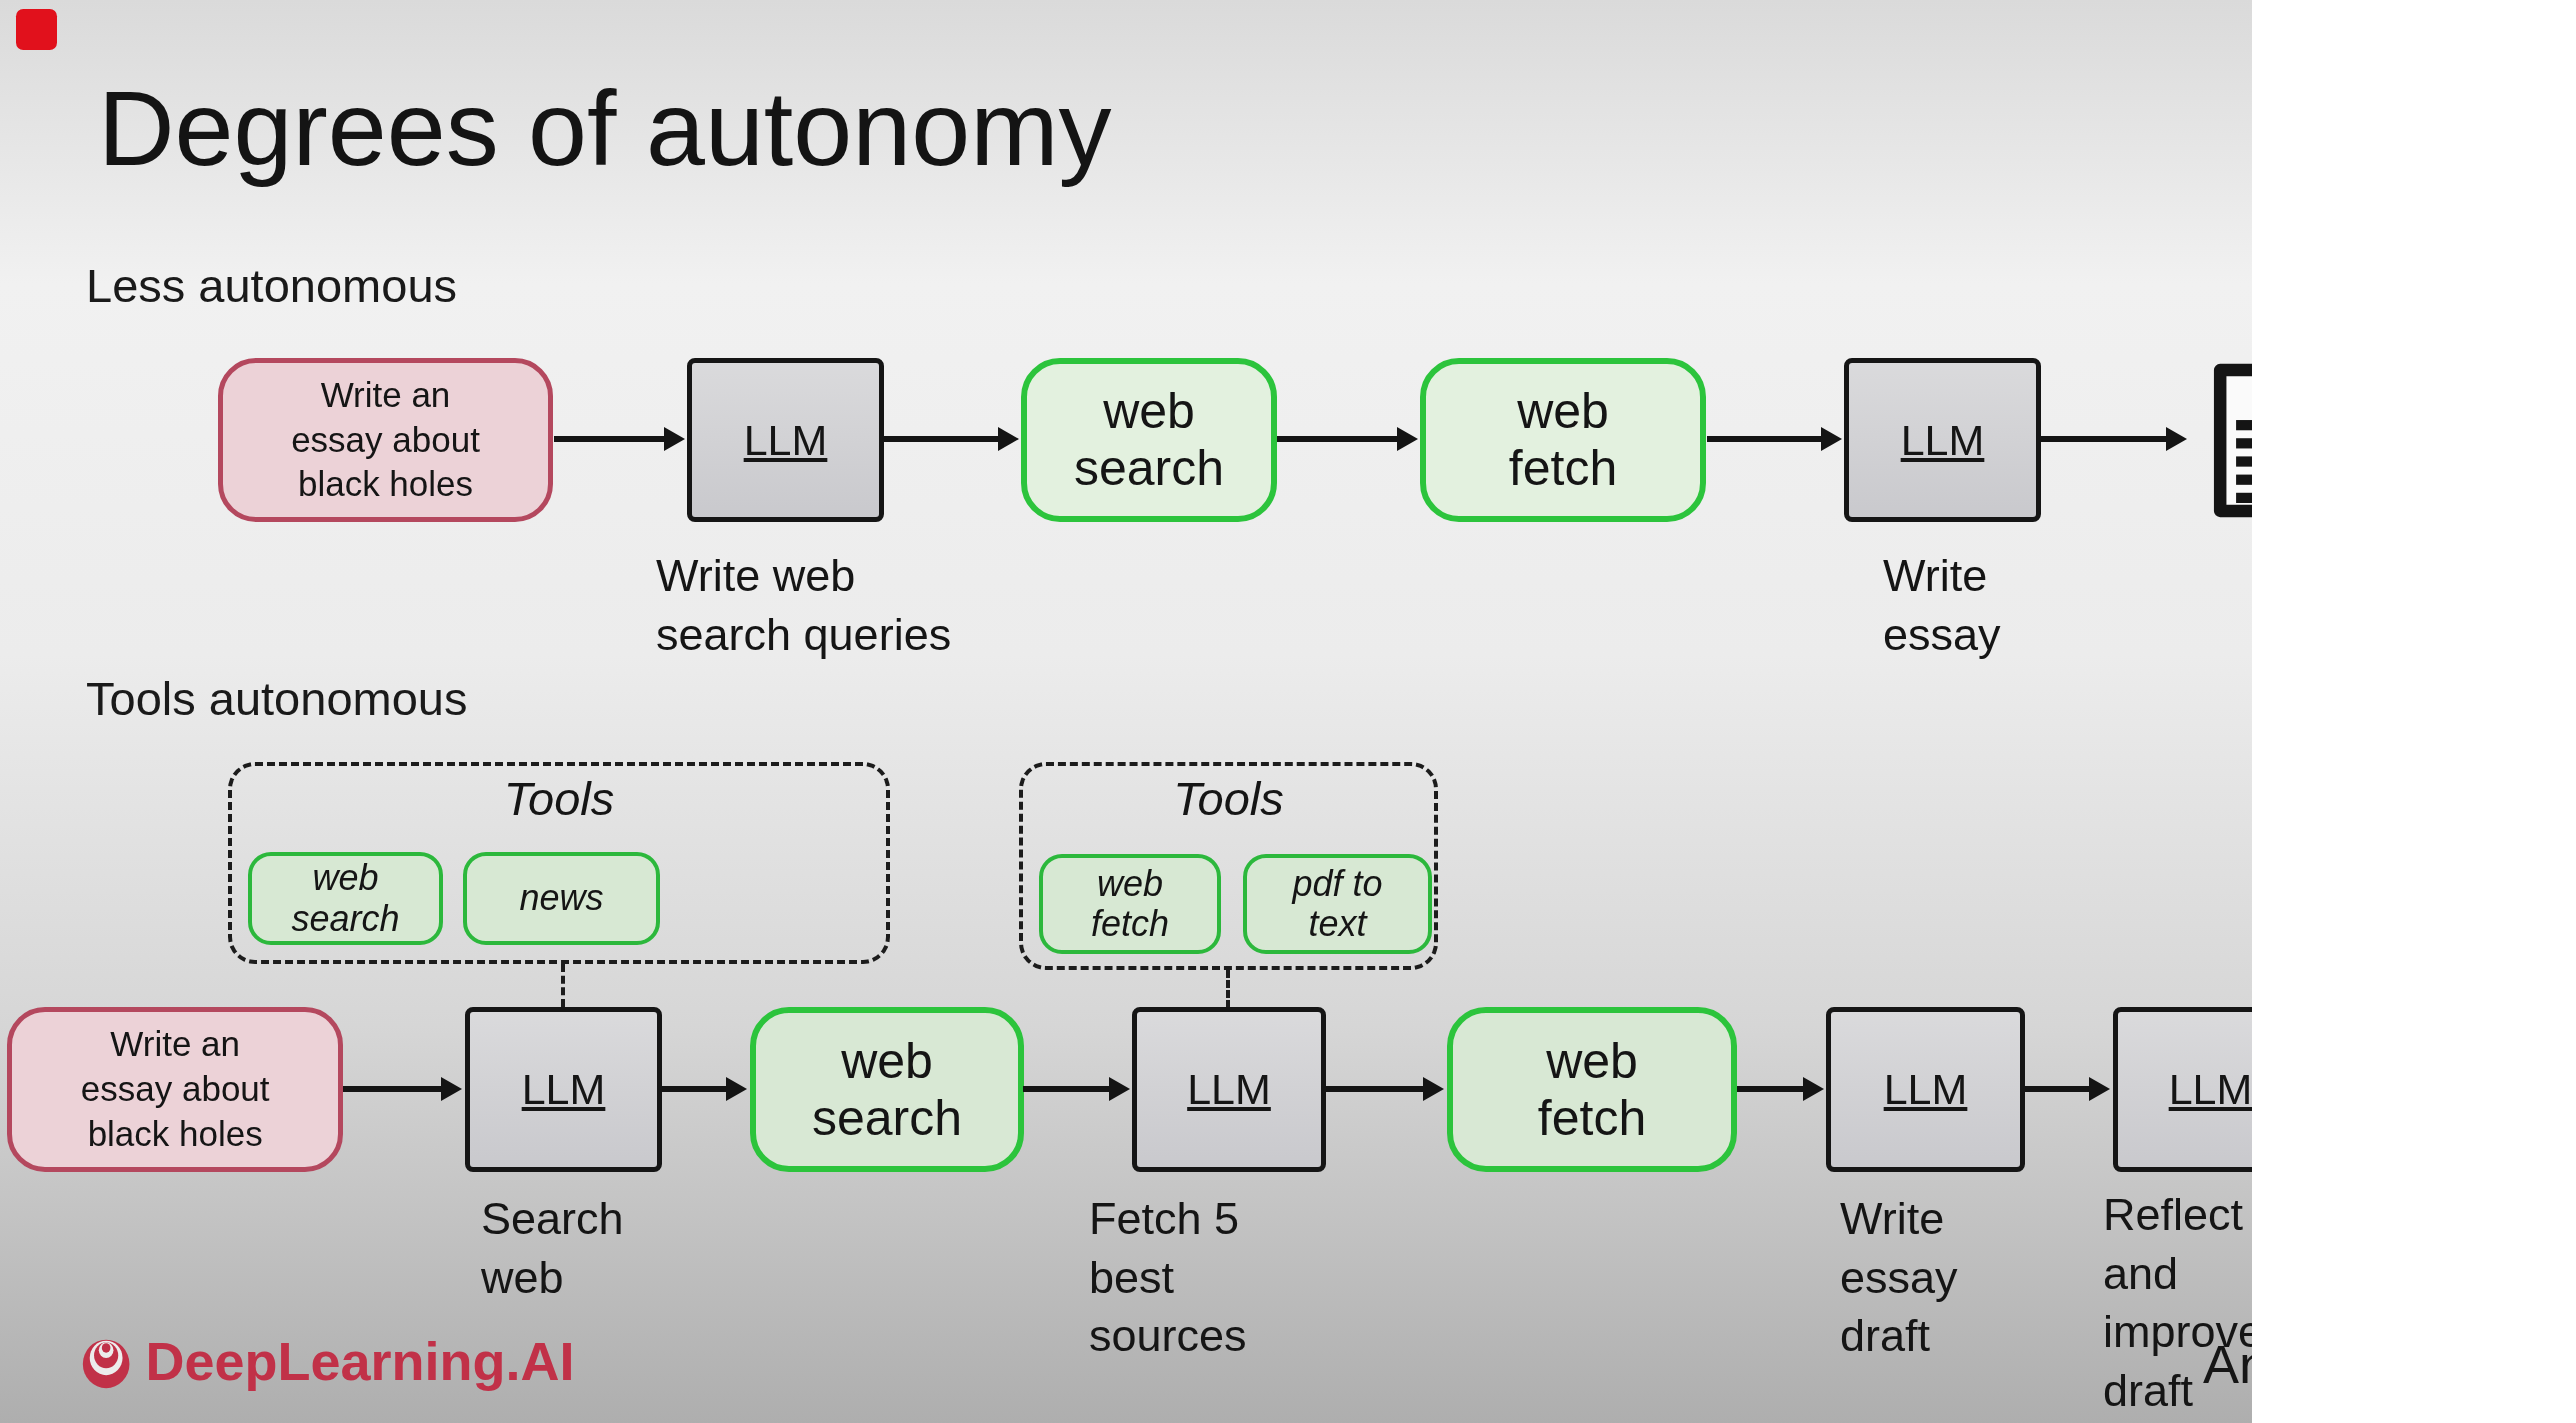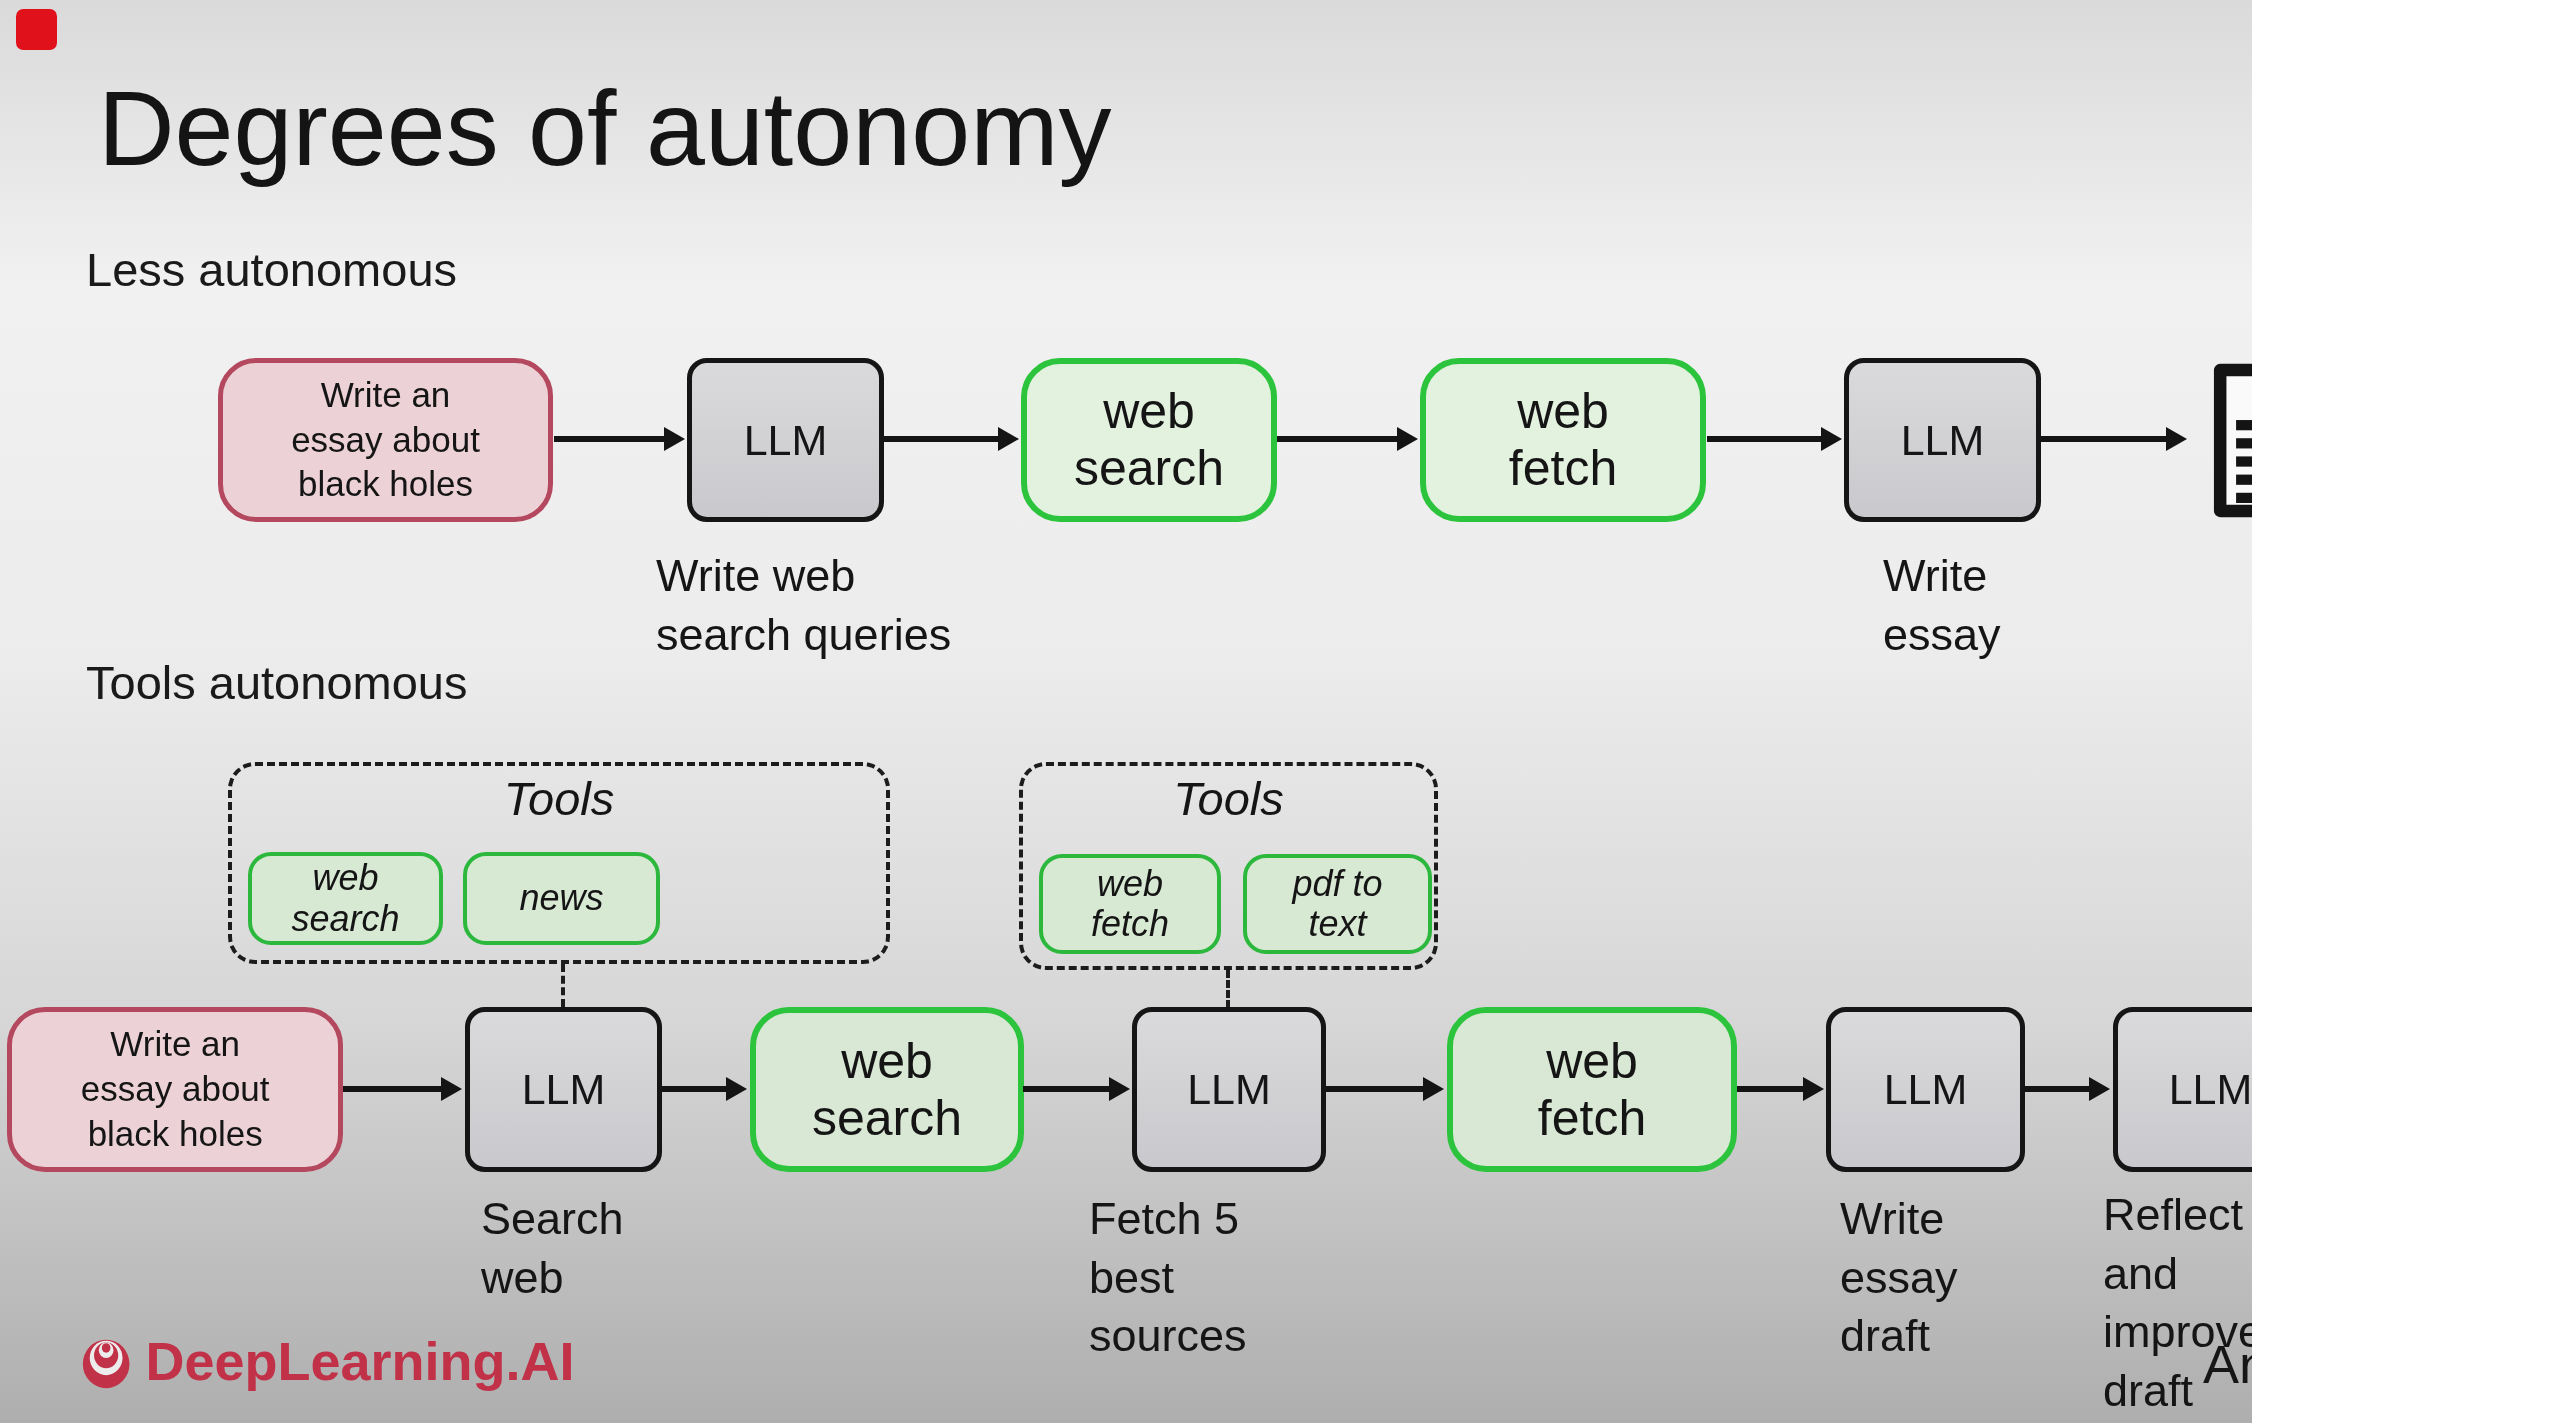--- a/index.html
+++ b/index.html
@@ -12,29 +12,29 @@
     background: linear-gradient(180deg, #dadada 0%, #f1f1f1 20%, #ececec 46%, #d6d6d6 72%, #aeaeae 100%);
     color: #151515;
   }
   .slide-title {
     position: absolute; left: 98px; top: 68px;
     font-size: 106px; font-weight: 500; letter-spacing: 0px; color: #141414;
     white-space: nowrap;
   }
   .section-label {
     position: absolute; left: 86px;
-    font-size: 47px; font-weight: 500; color: #1a1a1a; white-space: nowrap;
+    font-size: 47px; font-weight: 500; color: #1a1a1a; white-space: nowrap; margin-top: 16px;
   }
   .box {
     position: absolute; box-sizing: border-box;
     display: flex; align-items: center; justify-content: center;
     text-align: center; white-space: pre-line; font-weight: 500; color: #151515;
   }
   .pink   { background: #ecd2d7; border: 5.4px solid #b4485e; border-radius: 38px; font-size: 35px; line-height: 1.28; }
-  .llmbox { background: linear-gradient(180deg,#dadadc,#c9c9cd); border: 5.4px solid #151515; border-radius: 20px; font-size: 43px; }
+  .llmbox { background: linear-gradient(180deg,#dadadc,#c9c9cd); border: 5.4px solid #151515; border-radius: 8px; font-size: 43px; text-decoration: underline; }
   .green  { border: 6.3px solid #2cc43c; border-radius: 39px; font-size: 50px; line-height: 1.14; }
   .green.light { background: #e3f1df; }
   .green.dark  { background: #d8e8d4; }
   .caption {
     position: absolute; font-size: 45px; line-height: 1.3; font-weight: 400;
     color: #151515; white-space: pre-line;
   }
   .arrow { position: absolute; height: 6.3px; background: #141414; }
   .arrow::after {
     content: ''; position: absolute; right: -20.6px; top: 50%; transform: translateY(-50%);

